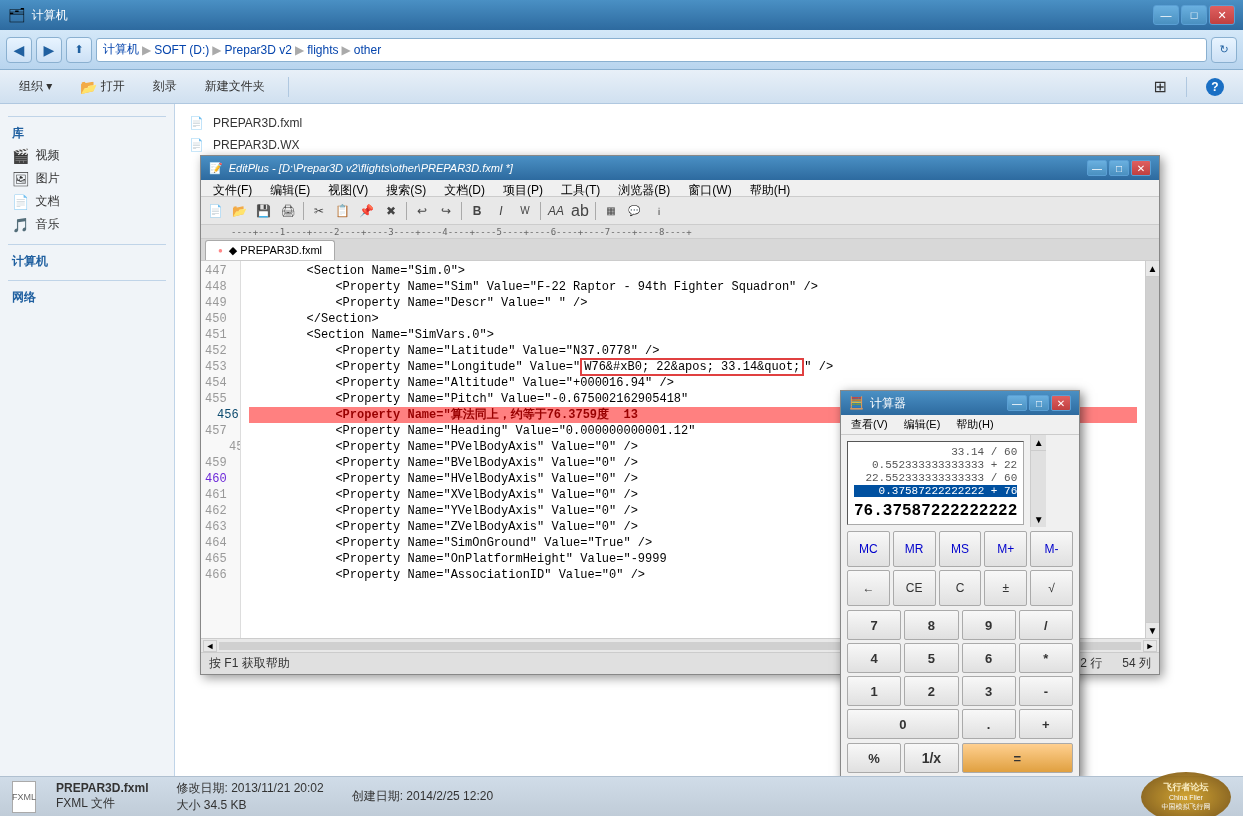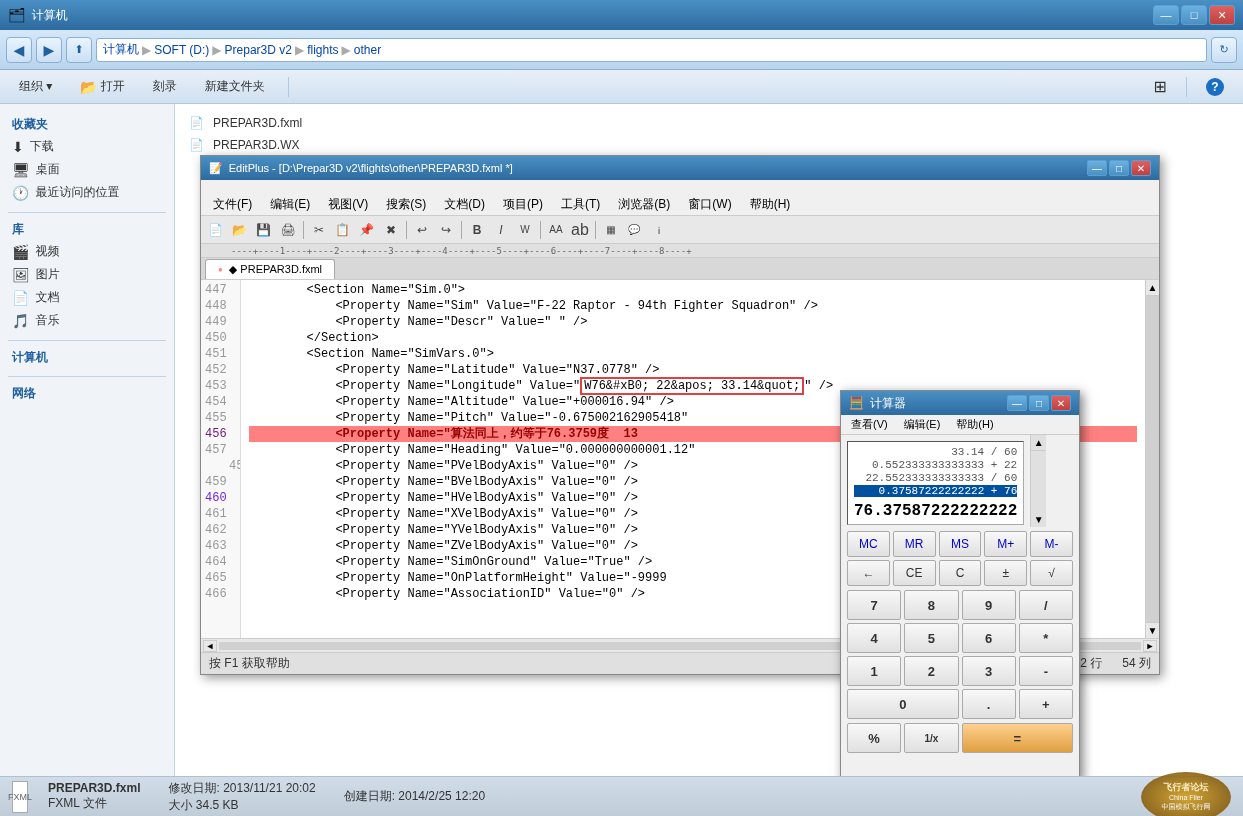--- a/index.html
+++ b/index.html
@@ -36,31 +36,31 @@
     .sidebar-divider { height: 1px; background: #c0d4e8; margin: 4px 8px; }
 
     
     .file-area { flex: 1; background: white; padding: 8px; overflow-y: auto; }
     .file-item { display: flex; align-items: center; gap: 8px; padding: 3px 6px; font-size: 12px; color: #333; cursor: pointer; }
     .file-icon { width: 16px; height: 16px; display: flex; align-items: center; justify-content: center; }
 
     
     .status-bar { position: absolute; bottom: 0; left: 0; right: 0; height: 40px; background: linear-gradient(to bottom, #d0dce8, #c0ccd8); border-top: 1px solid #b0c0d0; display: flex; align-items: center; padding: 0 12px; gap: 20px; font-size: 12px; color: #333; }
     .status-file-info { display: flex; align-items: center; gap: 8px; }
-    .file-thumb { width: 16px; height: 32px; background: #fff; border: 1px solid #aaa; display: flex; align-items: center; justify-content: center; font-size: 9px; color: #666; }
+    .file-thumb { width: 24px; height: 32px; background: #fff; border: 1px solid #aaa; display: flex; align-items: center; justify-content: center; font-size: 9px; color: #666; }
 
     
     .editplus-window { position: absolute; left: 200px; top: 155px; width: 960px; height: 520px; background: #f0f0f0; border: 1px solid #888; box-shadow: 3px 3px 10px rgba(0,0,0,0.4); display: flex; flex-direction: column; }
     .ep-title { background: linear-gradient(to bottom, #4a90c4, #2d6a9f); height: 24px; display: flex; align-items: center; padding: 0 8px; color: white; font-size: 12px; }
     .ep-title-btns { margin-left: auto; display: flex; gap: 2px; }
     .ep-tb { width: 20px; height: 16px; border: 1px solid #5a9fd4; border-radius: 2px; display: flex; align-items: center; justify-content: center; font-size: 10px; color: white; cursor: pointer; }
     .ep-tb.min { background: linear-gradient(to bottom,#6ab0e0,#4a90c0); }
     .ep-tb.max { background: linear-gradient(to bottom,#6ab0e0,#4a90c0); }
     .ep-tb.cls { background: linear-gradient(to bottom,#e06060,#c04040); }
-    .ep-menubar { background: #f0f0f0; height: 36px; display: flex; align-items: flex-end; padding: 0 4px; border-bottom: 1px solid #ccc; gap: 2px; }
+    .ep-menubar { background: #f0f0f0; height: 17px; display: flex; align-items: flex-start; padding: 0 4px; border-bottom: 1px solid #ccc; gap: 2px; }
     .ep-menu-item { padding: 2px 8px; font-size: 12px; cursor: pointer; border-radius: 2px; }
     .ep-toolbar { background: #e8e8e8; height: 28px; display: flex; align-items: center; padding: 0 4px; border-bottom: 1px solid #ccc; gap: 2px; }
     .ep-tool-btn { width: 22px; height: 22px; border: 1px solid transparent; border-radius: 2px; display: flex; align-items: center; justify-content: center; font-size: 12px; cursor: pointer; color: #444; }
     .ep-ruler { background: #e0e0e0; height: 14px; font-size: 9px; color: #666; padding: 2px 0 0 30px; border-bottom: 1px solid #ccc; font-family: monospace; overflow: hidden; }
     .ep-content { flex: 1; display: flex; overflow: hidden; }
     .ep-line-nums { width: 40px; background: #f8f8f8; border-right: 1px solid #ddd; font-family: 'Courier New', monospace; font-size: 12px; color: #888; padding: 2px 4px; line-height: 16px; overflow: hidden; }
     .ep-code { flex: 1; background: white; font-family: 'Courier New', monospace; font-size: 12px; line-height: 16px; padding: 2px 8px; overflow: hidden; color: #000; white-space: pre; }
     .ep-statusbar { height: 22px; background: #e0e0e0; border-top: 1px solid #ccc; display: flex; align-items: center; padding: 0 8px; font-size: 12px; color: #333; gap: 20px; }
     .ep-tab-bar { height: 22px; background: #d8d8d8; border-bottom: 1px solid #ccc; display: flex; align-items: flex-end; padding: 0 4px; gap: 2px; }
     .ep-tab { height: 20px; padding: 0 12px; background: #c0c0c0; border: 1px solid #aaa; border-bottom: none; border-radius: 3px 3px 0 0; font-size: 11px; display: flex; align-items: center; gap: 6px; cursor: pointer; }
@@ -74,21 +74,21 @@
     .calc-menu-item { padding: 1px 6px; cursor: pointer; }
     .calc-display { background: white; border: 1px inset #aaa; margin: 6px 6px 2px; font-family: 'Courier New', monospace; font-size: 12px; color: #333; padding: 4px 6px; min-height: 80px; display: flex; flex-direction: column; justify-content: flex-end; gap: 1px; }
     .calc-display-line { text-align: right; font-size: 11px; color: #555; }
     .calc-display-line.selected { background: #0050a0; color: white; }
     .calc-display-main { text-align: right; font-size: 16px; font-weight: bold; color: #000; margin-top: 4px; }
     .calc-scroll { width: 16px; background: #e0e0e0; border-left: 1px solid #ccc; display: flex; flex-direction: column; }
     .calc-scroll-up { height: 16px; border-bottom: 1px solid #ccc; display: flex; align-items: center; justify-content: center; font-size: 10px; cursor: pointer; }
     .calc-scroll-down { height: 16px; display: flex; align-items: center; justify-content: center; font-size: 10px; cursor: pointer; }
     .calc-display-row { display: flex; }
     .calc-buttons { padding: 4px 6px; display: grid; grid-template-columns: repeat(5, 1fr); gap: 3px; }
-    .calc-btn { height: 26px; border: 1px solid #aaa; border-radius: 2px; background: linear-gradient(to bottom, #f8f8f8, #e0e0e0); display: flex; align-items: center; justify-content: center; font-size: 12px; cursor: pointer; color: #333; }
+    .calc-btn { height: 36px; border: 1px solid #aaa; border-radius: 2px; background: linear-gradient(to bottom, #f8f8f8, #e0e0e0); display: flex; align-items: center; justify-content: center; font-size: 12px; cursor: pointer; color: #333; }
     .calc-btn.blue { color: #0000cc; }
     .calc-num-btn { height: 30px; border: 1px solid #aaa; border-radius: 2px; background: linear-gradient(to bottom, #f8f8f8, #e0e0e0); display: flex; align-items: center; justify-content: center; font-size: 13px; cursor: pointer; color: #333; font-weight: bold; }
     .calc-num-btn.zero { grid-column: span 2; }
   </style>
 </head>
 <body>
 
 <div style="width:1243px; height:816px; background:#1e3a5f; position:relative; overflow:hidden;">
 
   <div class="title-bar">
@@ -139,35 +139,20 @@
       <div class="toolbar-sep"></div>
       <div class="toolbar-btn">
         <span style="width:18px; height:18px; background:#1a6fc4; border-radius:50%; color:white; display:flex; align-items:center; justify-content:center; font-size:12px; font-weight:bold;">?</span>
       </div>
     </div>
   </div>
 
   <div class="main-container">
 
     <div class="sidebar">
-      <div class="sidebar-section">
-        <div class="sidebar-header">收藏夹</div>
-        <div class="sidebar-item">
-          <span class="icon">⬇</span>
-          <span>下载</span>
-        </div>
-        <div class="sidebar-item">
-          <span class="icon">🖥</span>
-          <span>桌面</span>
-        </div>
-        <div class="sidebar-item">
-          <span class="icon">🕐</span>
-          <span>最近访问的位置</span>
-        </div>
-      </div>
       <div class="sidebar-divider"></div>
       <div class="sidebar-section">
         <div class="sidebar-header">库</div>
         <div class="sidebar-item">
           <span class="icon">🎬</span>
           <span>视频</span>
         </div>
         <div class="sidebar-item">
           <span class="icon">🖼</span>
           <span>图片</span>
@@ -199,21 +184,21 @@
       <div class="file-item">
         <span class="file-icon">📄</span>
         <span>PREPAR3D.WX</span>
       </div>
     </div>
   </div>
 
   <div class="editplus-window">
     <div class="ep-title">
       <span style="font-size:11px; margin-right:6px;">📝</span>
-      <span style="font-size:11px;">EditPlus - [D:\Prepar3D v2\flights\other\PREPAR3D.fxml *]</span>
+      <span style="font-size:11px;font-style:italic;">EditPlus - [D:\Prepar3D v2\flights\other\PREPAR3D.fxml *]</span>
       <div class="ep-title-btns">
         <div class="ep-tb min">—</div>
         <div class="ep-tb max">□</div>
         <div class="ep-tb cls">✕</div>
       </div>
     </div>
     <div class="ep-menubar">
       <span class="ep-menu-item">文件(F)</span>
       <span class="ep-menu-item">编辑(E)</span>
       <span class="ep-menu-item">视图(V)</span>
@@ -236,21 +221,21 @@
       <div class="ep-tool-btn">📌</div>
       <div class="ep-tool-btn">✖</div>
       <div style="width:1px; height:18px; background:#aaa; margin:0 2px;"></div>
       <div class="ep-tool-btn">↩</div>
       <div class="ep-tool-btn">↪</div>
       <div style="width:1px; height:18px; background:#aaa; margin:0 2px;"></div>
       <div class="ep-tool-btn" style="font-weight:bold;">B</div>
       <div class="ep-tool-btn" style="font-style:italic;">I</div>
       <div class="ep-tool-btn" style="font-size:10px;">W</div>
       <div style="width:1px; height:18px; background:#aaa; margin:0 2px;"></div>
-      <div class="ep-tool-btn" style="font-size:10px;">AA</div>
+      <div class="ep-tool-btn" style="font-size:12px;font-style:italic;">AA</div>
       <div class="ep-tool-btn" style="font-size:16px;">ab</div>
       <div style="width:1px; height:18px; background:#aaa; margin:0 2px;"></div>
       <div class="ep-tool-btn" style="font-size:10px;">▦</div>
       <div class="ep-tool-btn" style="font-size:10px;">💬</div>
       <div class="ep-tool-btn" style="font-size:10px;">ℹ</div>
     </div>
     <div class="ep-ruler">----+----1----+----2----+----3----+----4----+----5----+----6----+----7----+----8----+</div>
     <div class="ep-tab-bar">
       <div class="ep-tab active">
         <span style="color:#f88; font-size:8px;">●</span>
@@ -261,21 +246,21 @@
       <div class="ep-line-nums" id="lineNums">
           <div style="color:#999;">447</div>
           <div style="color:#999;">448</div>
           <div style="color:#999;">449</div>
           <div style="color:#999;">450</div>
           <div style="color:#999;">451</div>
           <div style="color:#999;">452</div>
           <div style="color:#999;">453</div>
           <div style="color:#999;">454</div>
           <div style="color:#999;">455</div>
-          <div style="color:#701a75;">456</div>
+          <div style="color:#0c4a6e;margin-left:12px;">456</div>
           <div style="color:#999;">457</div>
           <div style="color:#999;margin-left:24px;">458</div>
           <div style="color:#999;">459</div>
           <div style="color:#6d28d9;">460</div>
           <div style="color:#999;">461</div>
           <div style="color:#999;">462</div>
           <div style="color:#999;">463</div>
           <div style="color:#999;">464</div>
           <div style="color:#999;">465</div>
           <div style="color:#999;">466</div>
@@ -356,21 +341,21 @@
       <div class="calc-num-btn">2</div>
       <div class="calc-num-btn">3</div>
       <div class="calc-num-btn">-</div>
 
       <div class="calc-num-btn zero" style="grid-column:span 2;">0</div>
       <div class="calc-num-btn">.</div>
       <div class="calc-num-btn">+</div>
     </div>
     <div style="padding: 0 6px 4px; display:grid; grid-template-columns: repeat(4,1fr); gap:3px;">
       <div class="calc-num-btn">%</div>
-      <div class="calc-num-btn" style="font-size:10px;">1/x</div>
+      <div class="calc-num-btn" style="font-size:14px;">1/x</div>
       <div class="calc-num-btn" style="background:linear-gradient(to bottom, #ffd090, #e0a040); grid-column:span 2;">=</div>
     </div>
   </div>
 
   <div class="status-bar">
     <div class="file-thumb">FXML</div>
     <div class="status-file-info">
       <div>
         <div style="font-weight:bold;">PREPAR3D.fxml</div>
         <div>FXML 文件</div>

